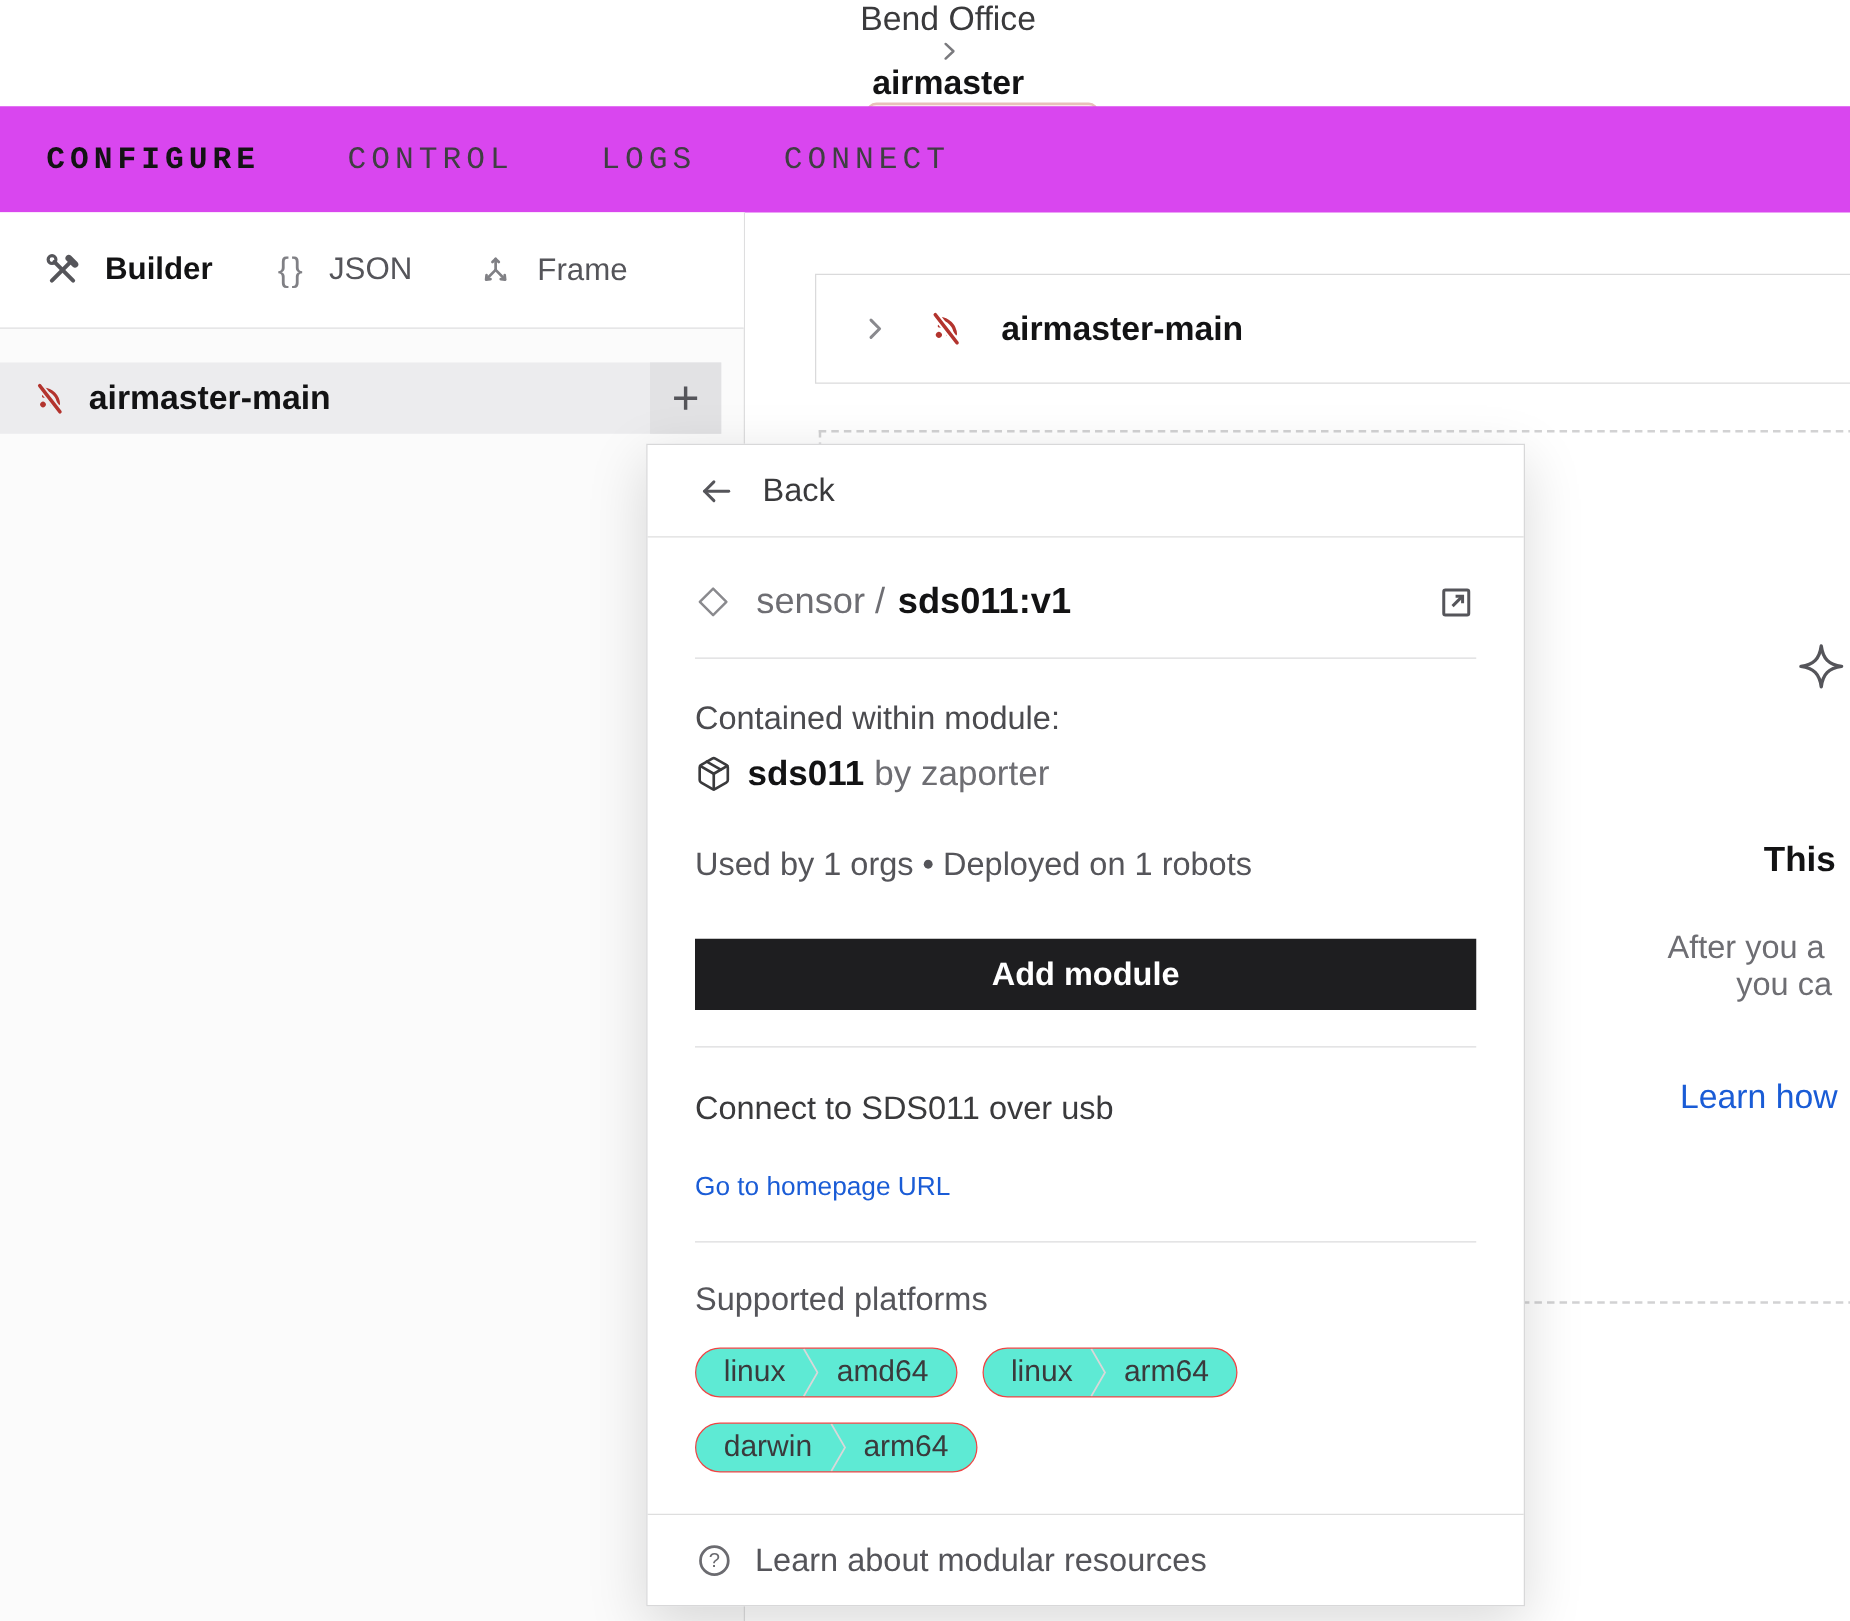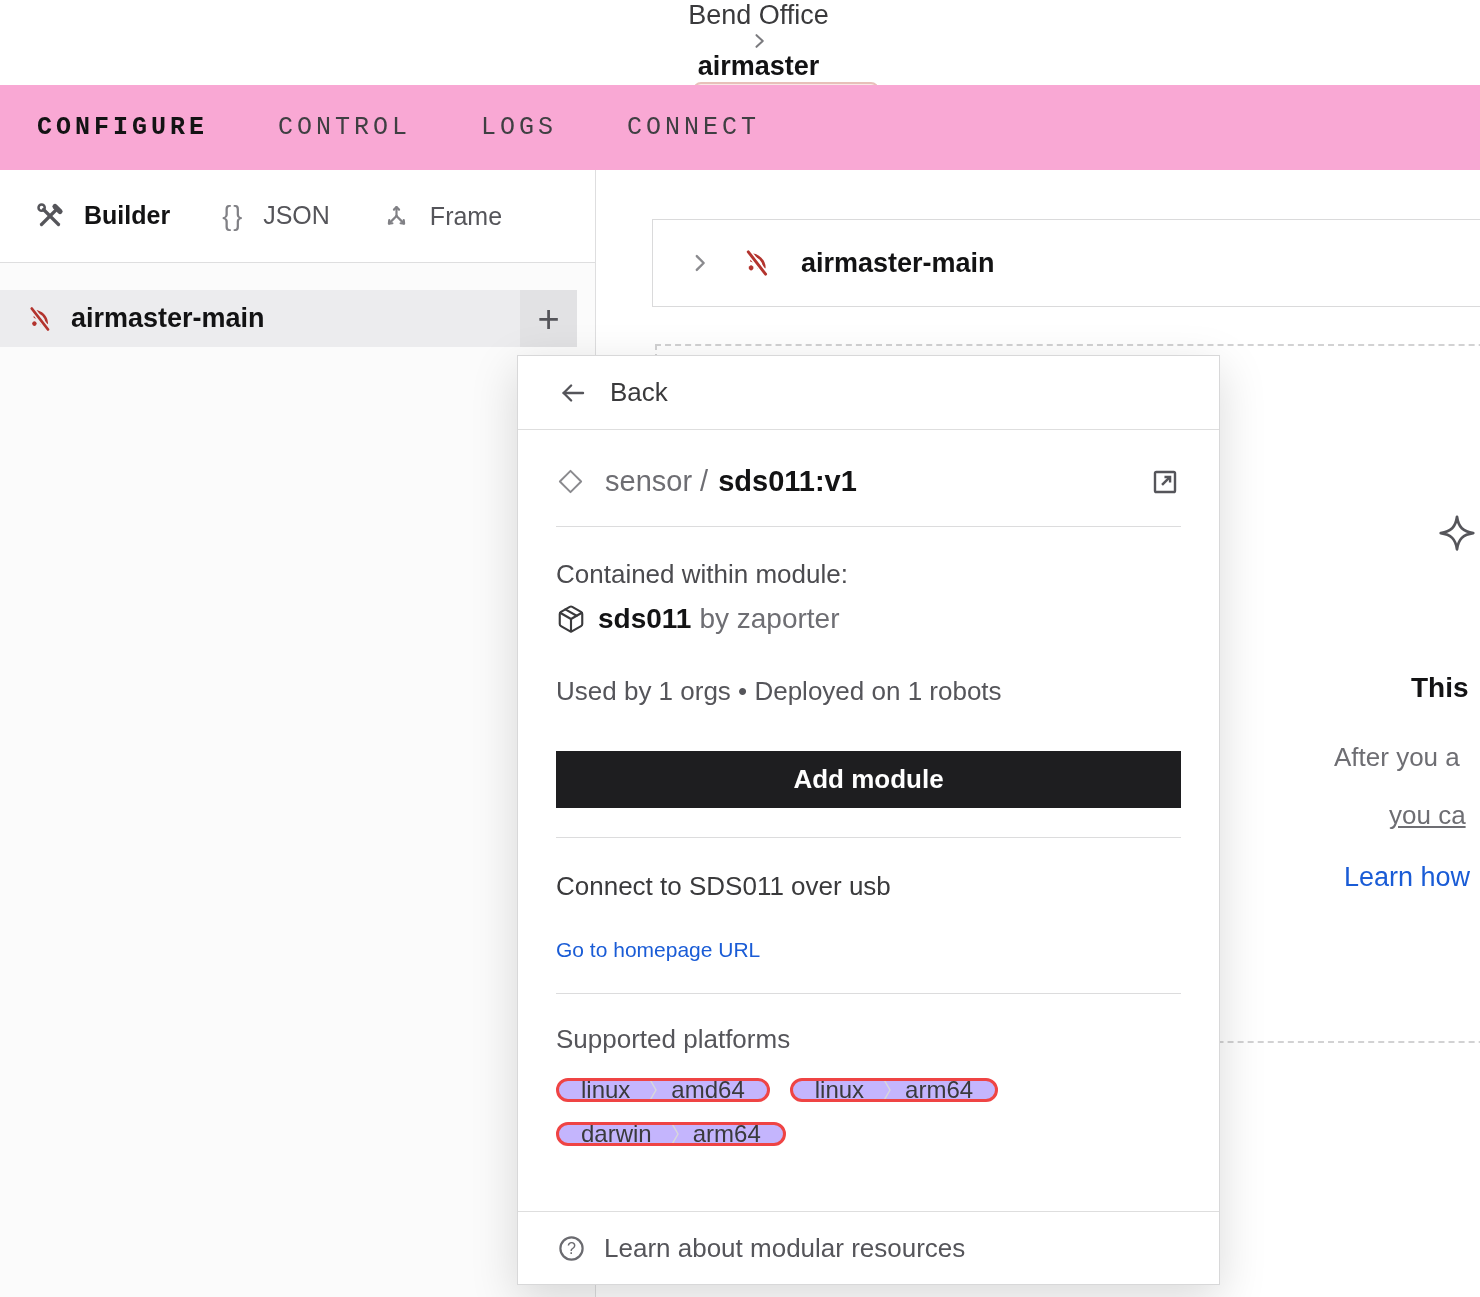--- a/index.html
+++ b/index.html
@@ -24,21 +24,21 @@
   .status-badge{
     margin-left:55px; display:inline-flex; align-items:center; gap:16px;
     height:53px; padding:0 12px; border:2px solid #e8c0ba; border-radius:8px;
     background:#f9e9e7; color:#b3342e; font-size:26px; cursor:pointer;
     font-family:inherit;
   }
 
   
   .nav-tabbar{
     position:absolute; left:0; top:85px; width:100%; height:85px;
-    background:#f9a8d4; display:flex; align-items:center; padding-left:37px; gap:70px;
+    background:#d946ef; display:flex; align-items:center; padding-left:37px; gap:70px;
     font-family:"Liberation Mono", monospace; font-size:25px; letter-spacing:4px;
     color:#3f3f42;
   }
   .nav-tab{ cursor:pointer; }
   .nav-tab.active{ font-weight:bold; color:#131314; }
 
   
   .left-panel{
     position:absolute; left:0; top:170px; width:596px; bottom:0;
     background:#fbfbfb; border-right:1px solid #dededf;
@@ -72,21 +72,21 @@
     position:absolute; left:655px; top:344px; width:900px; height:699px;
     border:2px dashed #d2d2d3; background:#ffffff;
   }
   .sparkle-wrap{ position:absolute; left:1434px; top:512px; }
   .es-heading{
     position:absolute; left:1411px; top:672px; font-size:28px; font-weight:bold;
     color:#131314; white-space:nowrap;
   }
   .es-line{ position:absolute; font-size:26px; color:#6e6e73; white-space:nowrap; }
   .es-line.l1{ left:1334px; top:742px; }
-  .es-line.l2{ left:1389px; top:800px;text-decoration:underline; }
+  .es-line.l2{ left:1389px; top:772px; }
   .es-link{
     position:absolute; left:1344px; top:862px; font-size:27px; color:#1a5cd6;
     white-space:nowrap; cursor:pointer;
   }
 
   
   .modal{
     position:absolute; left:517px; top:355px; width:703px; height:930px;
     background:#ffffff; border:1px solid #d8d8d9;
     box-shadow:0 14px 44px rgba(0,0,0,0.15); z-index:10;
@@ -111,22 +111,22 @@
     font-weight:bold; font-size:26px; border:none; cursor:pointer; font-family:inherit;
   }
   .hdiv.d2{ margin-top:29px; }
   .desc{ margin-top:33px; font-size:26px; color:#3a3a3c; }
   .homelink-row{ margin-top:36px; }
   .homelink{ font-size:21px; color:#1a5cd6; cursor:pointer; }
   .hdiv.d3{ margin-top:31px; }
   .plat-label{ margin-top:30px; font-size:26px; color:#55555a; }
   .chips{ margin-top:23px; display:flex; flex-wrap:wrap; gap:20px; width:540px; }
   .chip{
-    display:inline-flex; align-items:center; height:24px; border:3px solid #ef4444;
-    border-radius:21px; background:#c4b5fd; overflow:hidden; font-size:24px; color:#3a3a3c;
+    display:inline-flex; align-items:center; height:40px; border:1px solid #ef4444;
+    border-radius:21px; background:#5eead4; overflow:hidden; font-size:24px; color:#3a3a3c;
   }
   .chip .seg{ padding:0 22px; line-height:38px; }
   .chip .seg.left{ padding-right:14px; }
   .chip .seg.right{ padding-left:14px; }
   .modal-footer{
     position:absolute; left:0; bottom:0; width:100%; height:73px;
     border-top:1px solid #dedede; display:flex; align-items:center; gap:17px;
     padding-left:38px; font-size:26px; color:#55555a; cursor:pointer;
   }
 </style>

